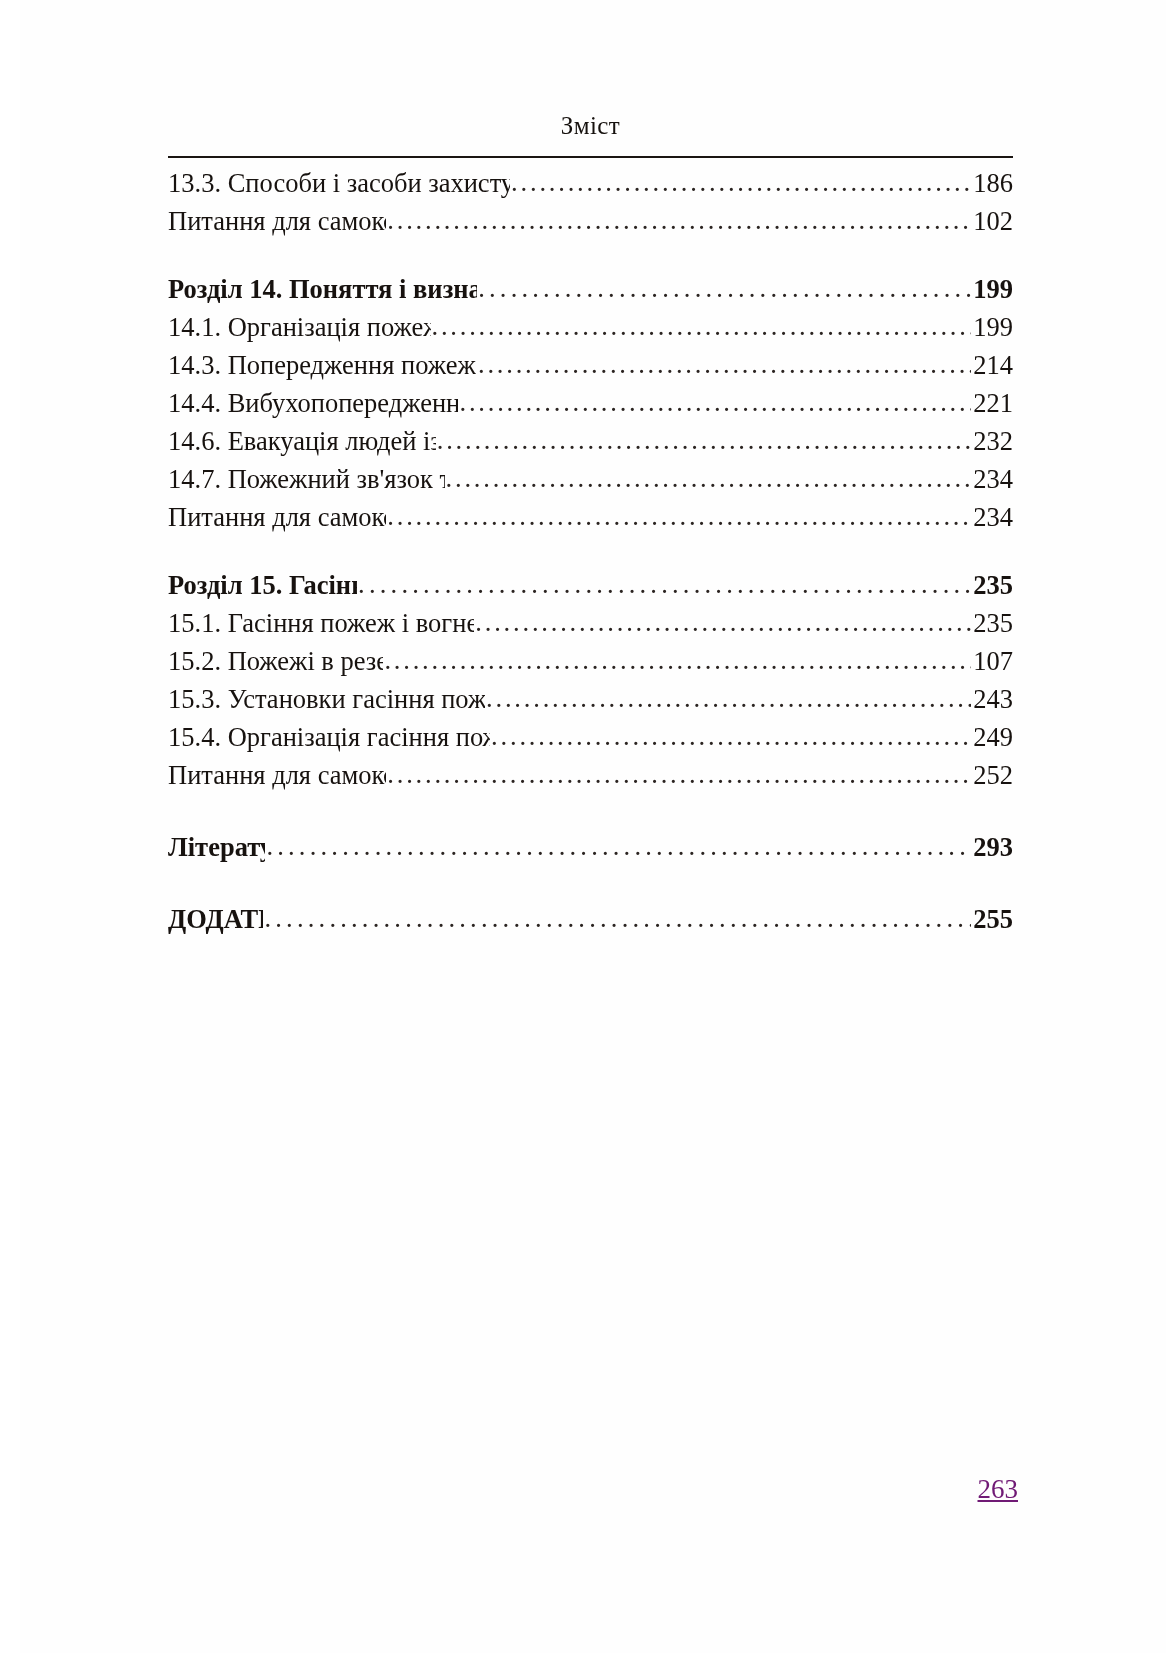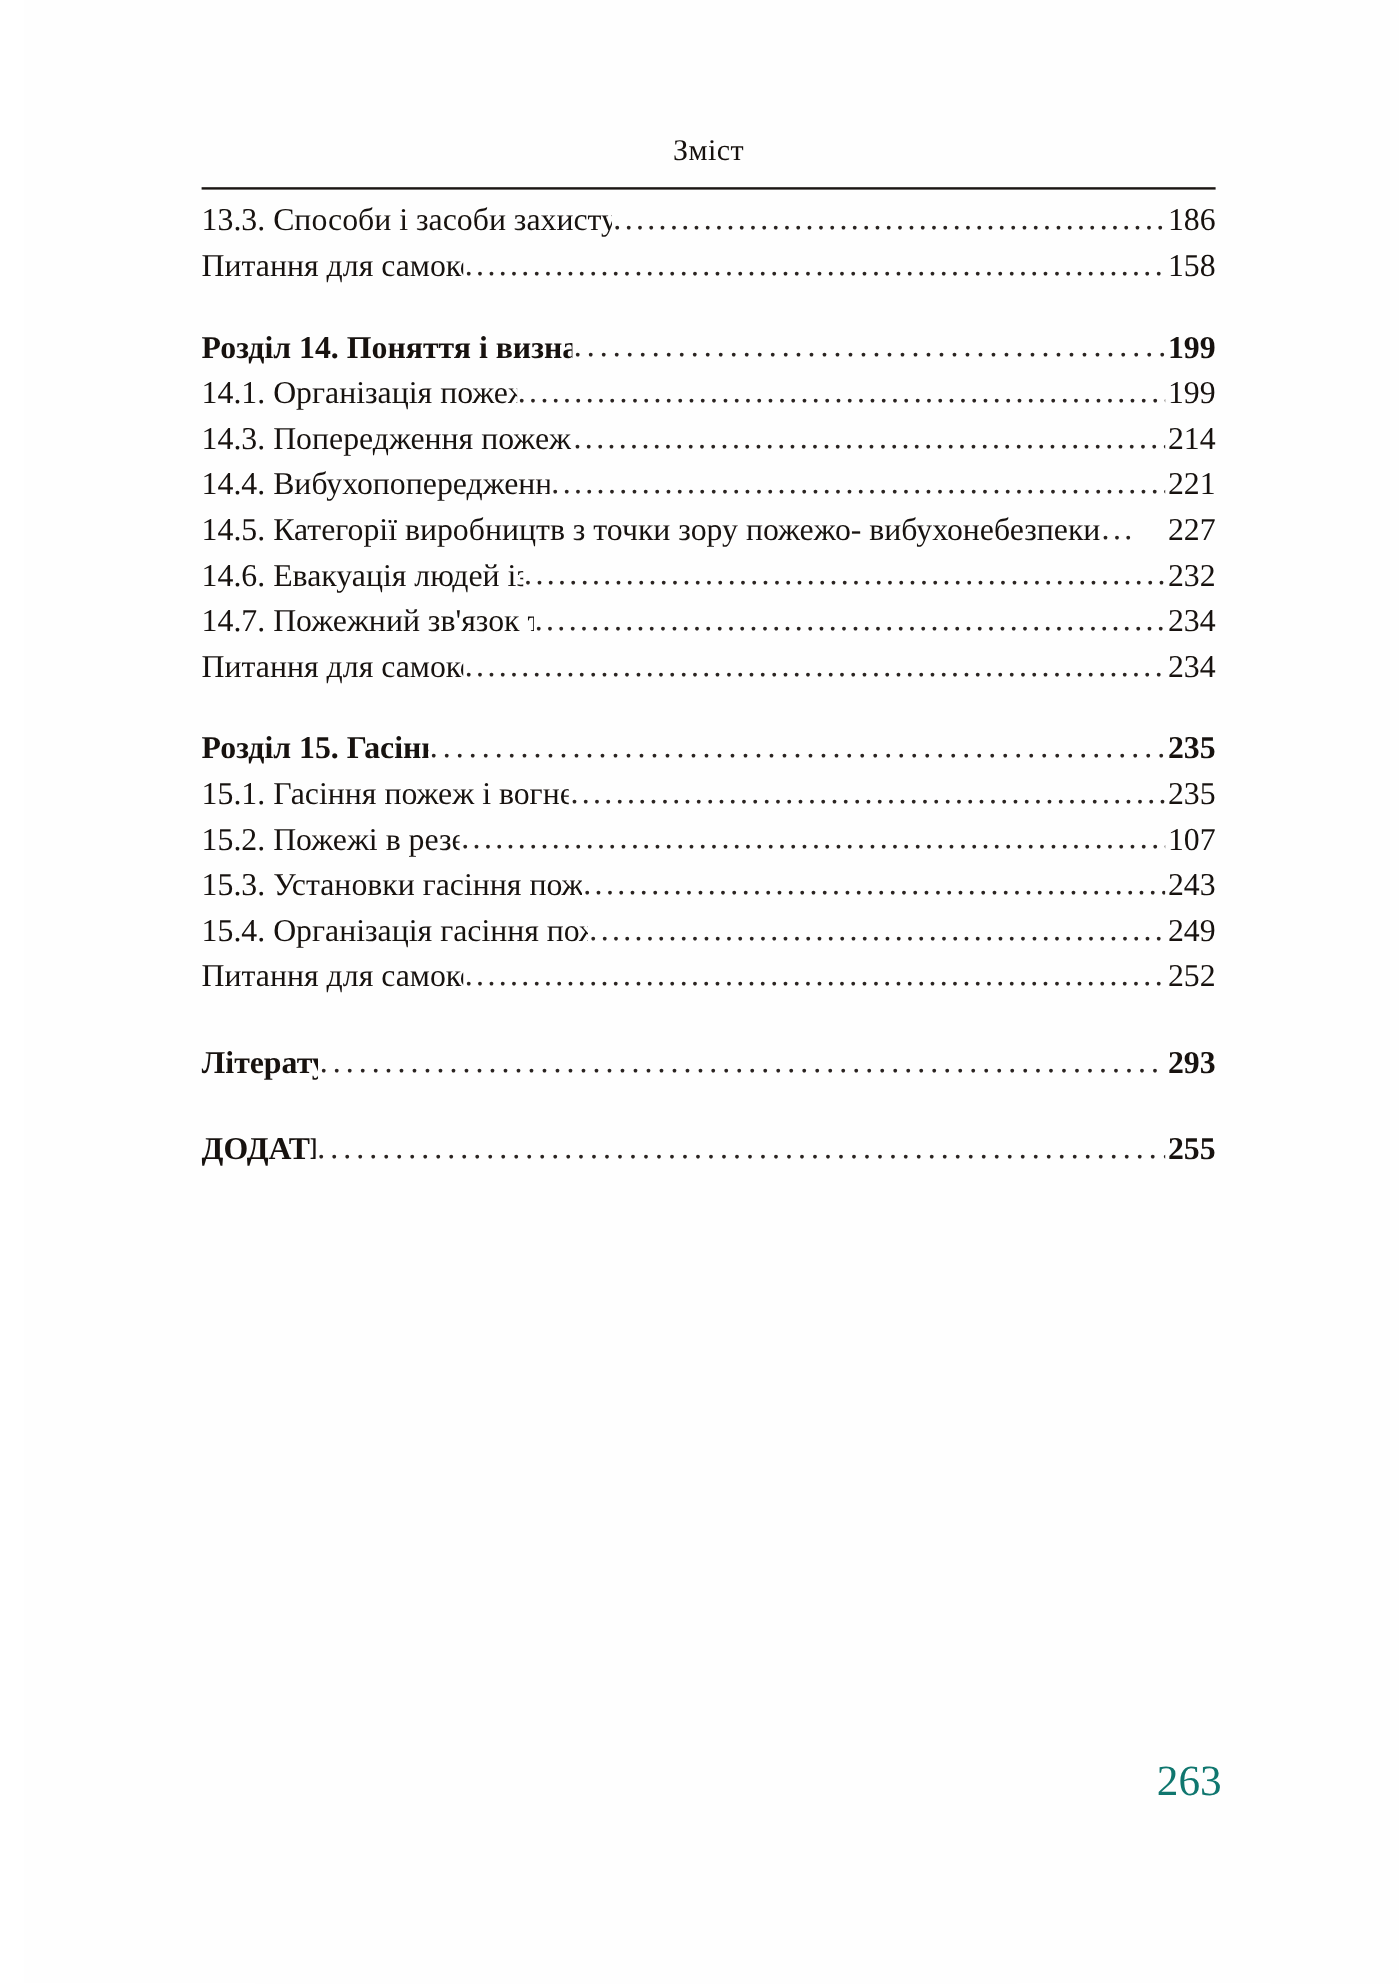--- a/index.html
+++ b/index.html
@@ -102,43 +102,44 @@
   .gap-block          { margin-top: 34px; }
 
   
   .toc-entry.tight .leader { letter-spacing: 2.8px; }
 
   
   .folio {
     position: absolute;
     right: 148px;
     bottom: 148px;
-    font-size: 36px;
-    color: #0f766e;
+    font-size: 27px;
+    color: #701a75;
+    text-decoration: underline;
   }
 </style>
 </head>
 <body>
 
 <div class="page">
 
   <div class="running-head">Зміст</div>
 
   <div class="head-rule"></div>
 
   <div class="toc" id="toc-list">
       <div class="toc-entry">
         <span class="label">13.3. Способи і засоби захисту від статичної електрики</span>
         <span class="leader">.........................................................................................</span>
         <span class="page-no">186</span>
       </div>
       <div class="toc-entry">
         <span class="label">Питання для самоконтролю</span>
         <span class="leader">.........................................................................................</span>
-        <span class="page-no">158</span>
+        <span class="page-no">102</span>
       </div>
       <div class="toc-entry bold gap-before-chapter">
         <span class="label">Розділ 14. Поняття і визначення пожежної безпеки</span>
         <span class="leader">.........................................................................................</span>
         <span class="page-no">199</span>
       </div>
       <div class="toc-entry">
         <span class="label">14.1. Організація пожежної охорони</span>
         <span class="leader">.........................................................................................</span>
         <span class="page-no">199</span>
@@ -146,25 +147,20 @@
       <div class="toc-entry">
         <span class="label">14.3. Попередження пожеж і пожежний захист</span>
         <span class="leader">.........................................................................................</span>
         <span class="page-no">214</span>
       </div>
       <div class="toc-entry">
         <span class="label">14.4. Вибухопопередження і вибухозахист</span>
         <span class="leader">.........................................................................................</span>
         <span class="page-no">221</span>
       </div>
-      <div class="toc-entry tight">
-        <span class="label">14.5. Категорії виробництв з точки зору пожежо- вибухонебезпеки</span>
-        <span class="leader"> ...</span>
-        <span class="page-no">227</span>
-      </div>
       <div class="toc-entry">
         <span class="label">14.6. Евакуація людей із зони пожежі</span>
         <span class="leader">.........................................................................................</span>
         <span class="page-no">232</span>
       </div>
       <div class="toc-entry">
         <span class="label">14.7. Пожежний зв'язок та сигналізація</span>
         <span class="leader">.........................................................................................</span>
         <span class="page-no">234</span>
       </div>

